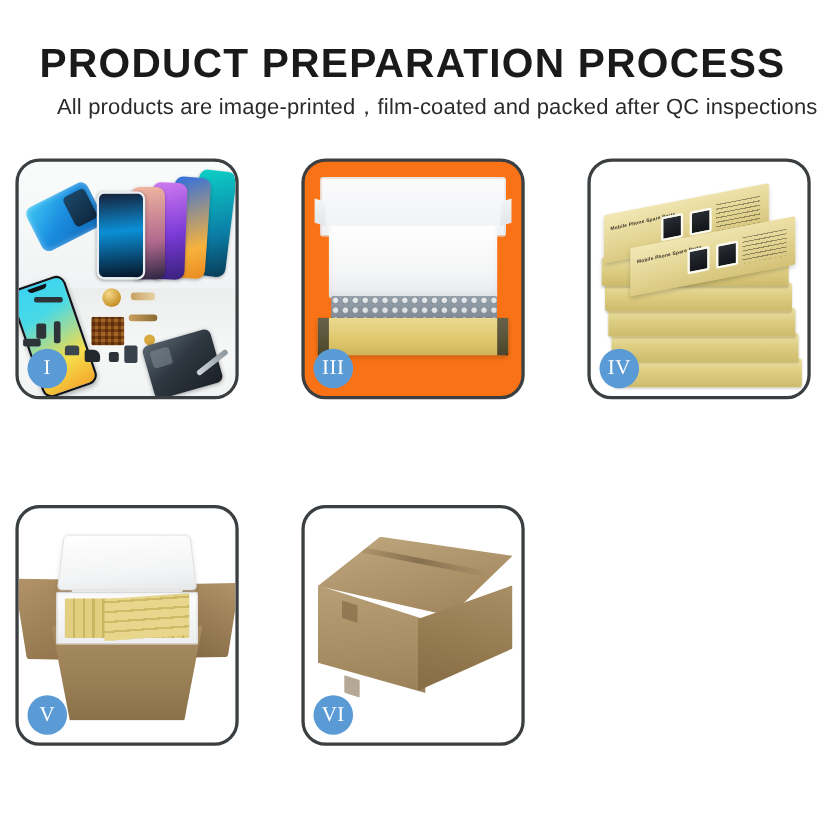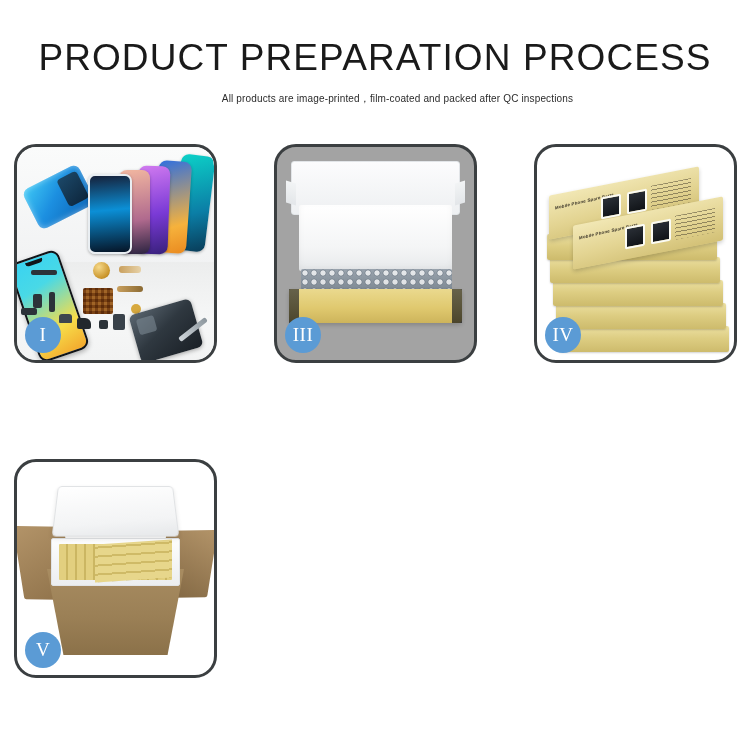--- a/index.html
+++ b/index.html
@@ -23,30 +23,30 @@
   
   .header {
     position: absolute;
     top: 36px;
     left: 0;
     width: 750px;
     text-align: center;
   }
   .title {
     font-size: 37px;
-    font-weight: 400;
+    font-weight: 700;
     letter-spacing: 1.1px;
     color: #1a1a1a;
     line-height: 44px;
     white-space: nowrap;
     font-family: "Liberation Sans", "DejaVu Sans", sans-serif;
   }
   .subtitle {
     margin-top: 9px;
-    font-size: 10px;
+    font-size: 20px;
     font-weight: 400;
     color: #2b2b2b;
     letter-spacing: 0.15px;
     line-height: 19px;
     white-space: nowrap;
     padding-left: 45px;
   }
 
   
   .grid {
@@ -223,21 +223,21 @@
   .bwrap .tab2 { left:22px; bottom:16px; width:11px; height:22px; transform:rotate(10deg);}
   .bwrap .tab3 { right:22px; bottom:14px; width:11px; height:24px; transform:rotate(-8deg);}
   .bwrap .gloss {
     position:absolute; inset:0; border-radius:4px;
     background:
       repeating-linear-gradient(115deg, rgba(255,255,255,.22) 0 7px, rgba(255,255,255,0) 7px 17px);
     pointer-events:none;
   }
 
   
-  .p3 { background:#a3a3a3; }
+  .p3 { background:#f97316; }
   .obox { position:absolute; left:8px; right:8px; top:14px; bottom:26px; }
   .obox .lidback {
     position:absolute; left:6px; right:6px; top:0; height:54px;
     background:linear-gradient(180deg,#fcfcfd,#eef0f2);
     border:1px solid #e2e5e8; border-radius:3px;
   }
   .obox .lidback::before, .obox .lidback::after {
     content:""; position:absolute; top:20px; width:10px; height:22px;
     background:linear-gradient(180deg,#f2f4f5,#e3e6e9);
   }
@@ -486,15 +486,29 @@
           <div class="body"></div>
           <div class="eps"></div>
           <div class="content"></div>
           <div class="content2"></div>
           <div class="epslid"></div>
         </div>
       </div>
       <div class="badge">V</div>
     </div>
 
+    <div class="panel p6">
+      <div class="panel-photo">
+        <div class="carton">
+          <div class="top">
+            <div class="seam"></div>
+          </div>
+          <div class="front"></div>
+          <div class="side"></div>
+          <div class="tapeA"></div>
+          <div class="tapeB"></div>
+        </div>
+      </div>
+      <div class="badge">VI</div>
+    </div>
 
   </div>
 </div>
 
 </body></html>

